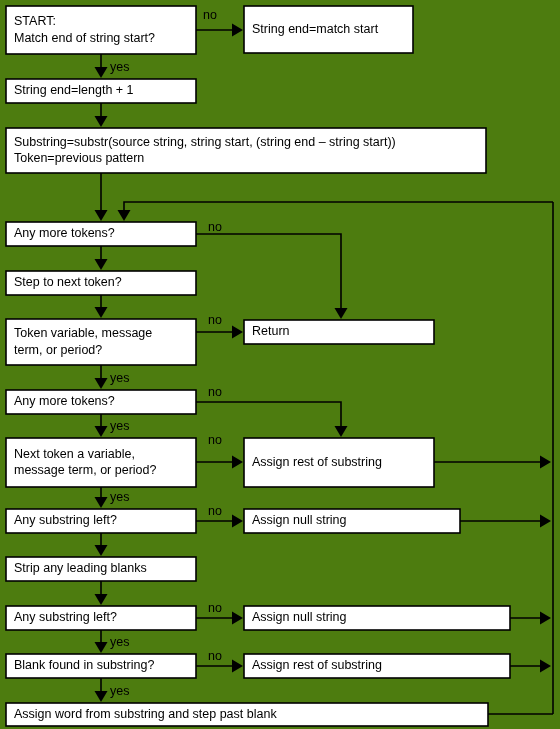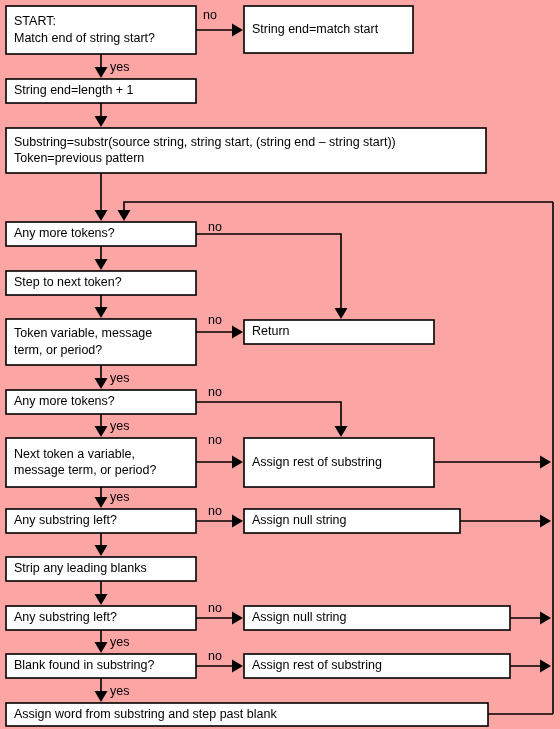--- a/index.html
+++ b/index.html
@@ -4,21 +4,21 @@
 <style>
   html, body {
     margin: 0;
     padding: 0;
     background: #ffffff;
   }
   #chart-root {
     position: relative;
     width: 560px;
     height: 729px;
-    background: #fca5a5;
+    background: #4d7c0f;
     font-family: "Liberation Sans", sans-serif;
   }
   svg#flow {
     display: block;
     width: 560px;
     height: 729px;
   }
   .box {
     fill: #ffffff;
     stroke: #000000;

